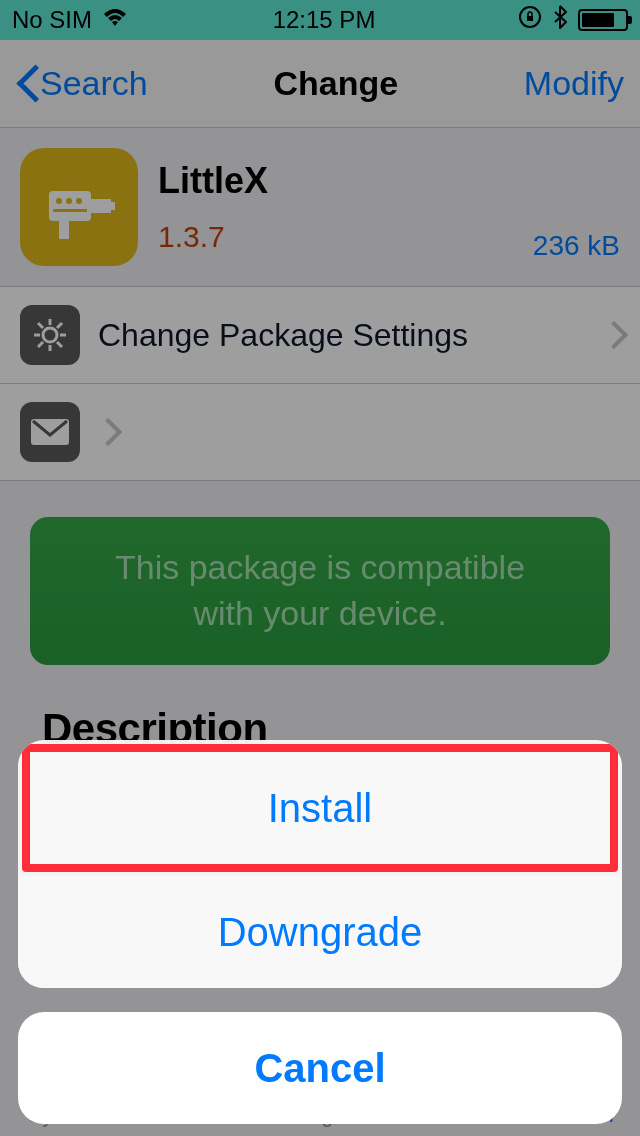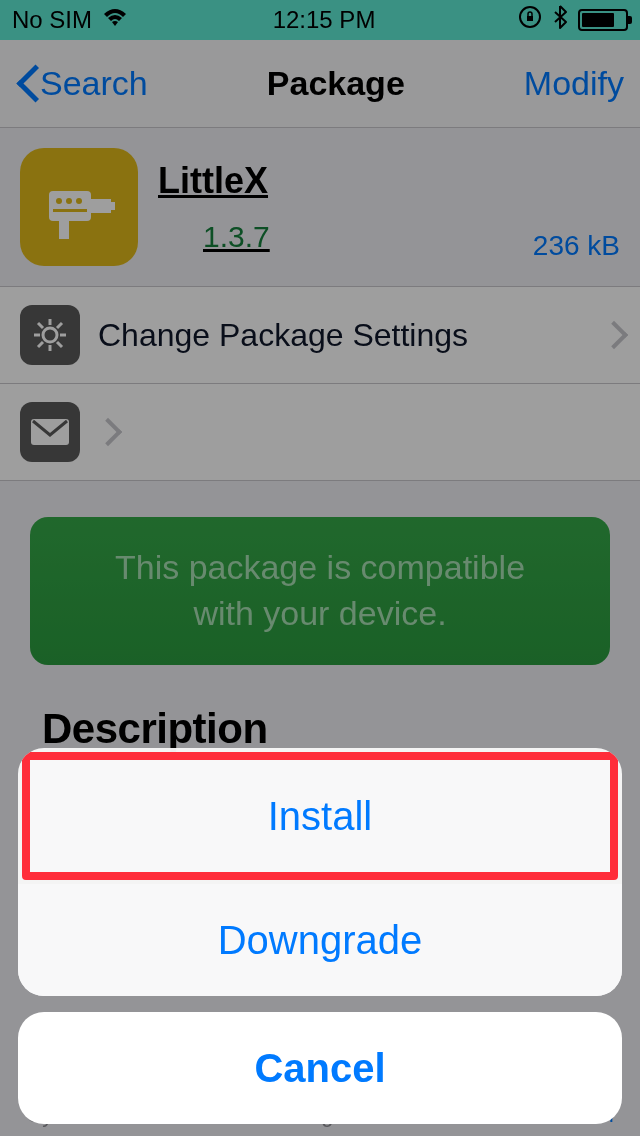--- a/index.html
+++ b/index.html
@@ -84,23 +84,23 @@
       position: relative;
     }
     .package-icon {
       width: 118px; height: 118px;
       background: #dfb91b;
       border-radius: 24px;
       display: flex;
       align-items: center;
       justify-content: center;
     }
-    .package-info { flex: 1; text-decoration: underline; }
+    .package-info { flex: 1; }
     .package-title { font-size: 36px; font-weight: 700; color: #000; margin-bottom: 18px; }
-    .package-version { font-size: 30px; color: #15803d; margin-left: 45px; }
+    .package-version { font-size: 30px; color: #c2410c; }
     .package-size {
       position: absolute;
       right: 20px;
       bottom: 24px;
       font-size: 28px;
       color: #007aff;
     }
     
     
     .list-row {
@@ -163,21 +163,21 @@
     .action-sheet {
       position: absolute;
       bottom: 12px;
       left: 18px; right: 18px;
       z-index: 10;
     }
     .sheet-group {
       background: rgba(248,248,248,0.96);
       border-radius: 26px;
       overflow: hidden;
-      margin-bottom: 16px;
+      margin-bottom: 24px;
     }
     .sheet-button {
       height: 112px;
       display: flex;
       align-items: center;
       justify-content: center;
       font-size: 40px;
       color: #007aff;
       border-bottom: 1px solid #d1d1d6;
       background: #f8f8f9;
@@ -245,21 +245,21 @@
         <div class="battery-fill"></div>
       </div>
   </div>
 </div>
 
 <div class="nav-bar">
   <div class="nav-back">
     <span class="chevron-left"></span>
     <span>Search</span>
   </div>
-  <div class="nav-title">Package</div>
+  <div class="nav-title">Change</div>
   <div class="nav-modify">Modify</div>
 </div>
 
 <div class="package-header">
   <div class="package-icon">
     <svg width="80" height="80" viewBox="0 0 80 80">
       <rect x="10" y="24" width="42" height="30" rx="4" fill="#fff"></rect>
       <rect x="50" y="32" width="22" height="14" fill="#fff"></rect>
       <rect x="68" y="35" width="8" height="8" fill="#fff"></rect>
       <rect x="20" y="52" width="10" height="20" fill="#fff"></rect>

